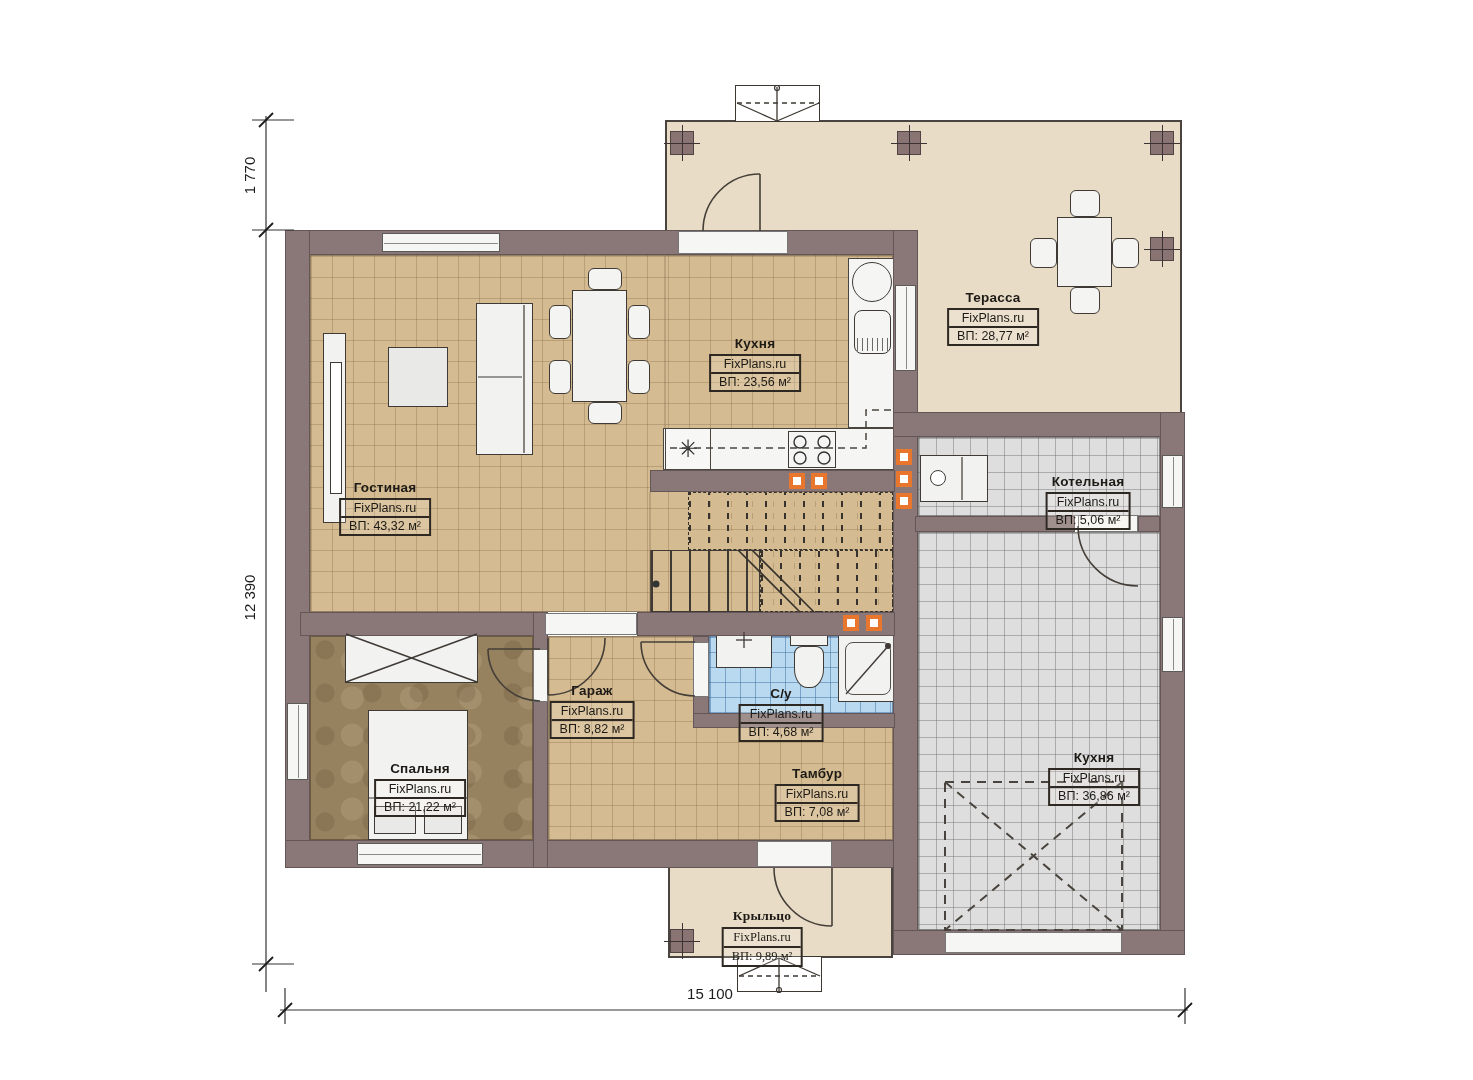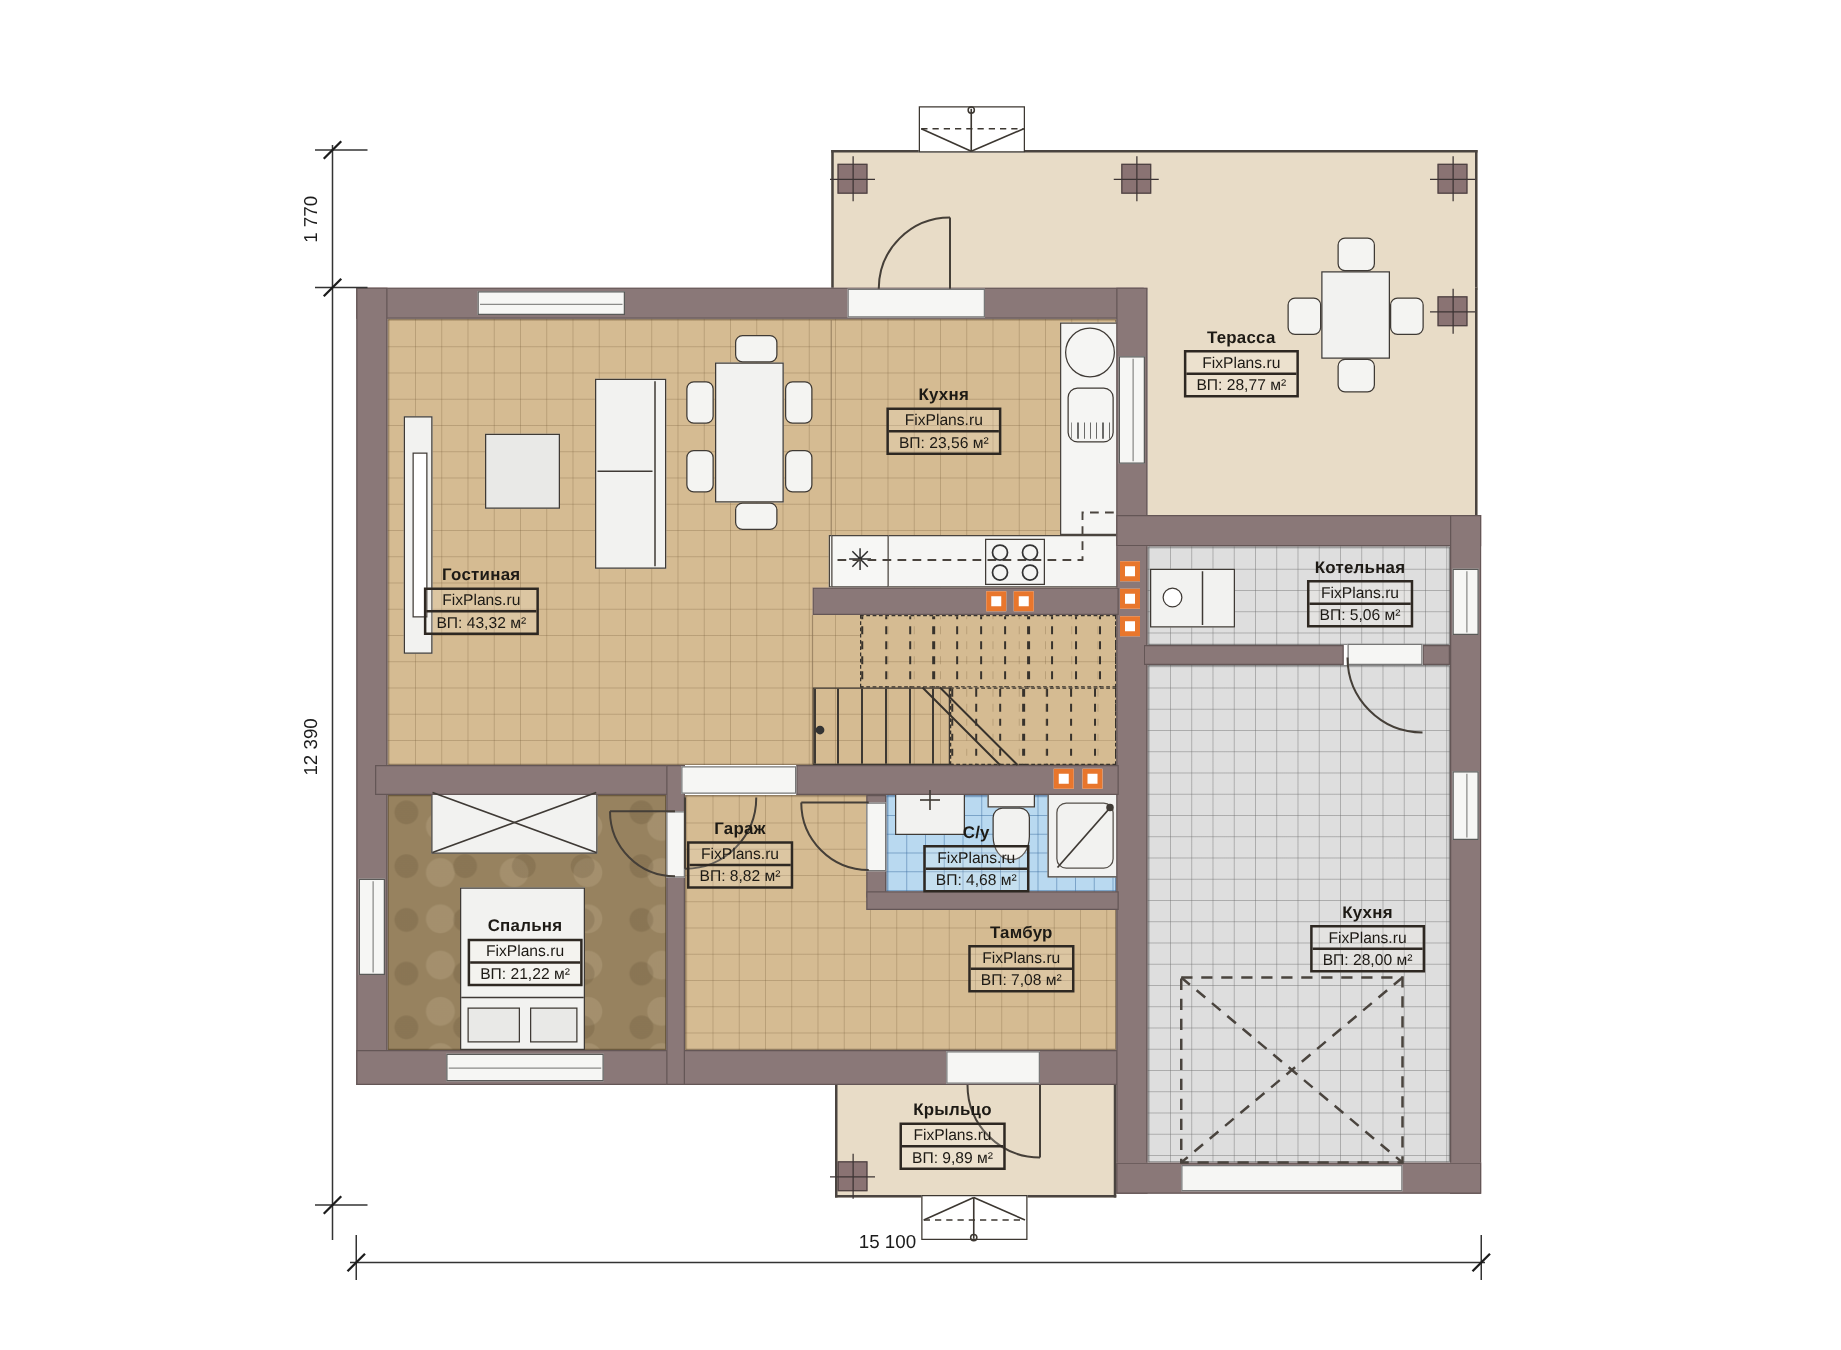--- a/index.html
+++ b/index.html
@@ -61,21 +61,21 @@
     z-index:6;
     background-image:
       repeating-linear-gradient(0deg, #d5bb92 0 6px, transparent 6px 12px),
       repeating-linear-gradient(90deg, #37322c 0 1.8px, transparent 1.8px 19px);
     border:1.5px dashed #37322c;
   }
   .vent { width:16px; height:16px; border:4px solid #e8762c; background:#fff; z-index:14; }
   .post { width:24px; height:24px; background:#8a7373; border:1.5px solid #4f4343; z-index:14; overflow:visible; }
   .post::before { content:""; position:absolute; left:50%; top:-7px; bottom:-7px; border-left:1.2px solid #3c3434; }
   .post::after  { content:""; position:absolute; top:50%; left:-7px; right:-7px; border-top:1.2px solid #3c3434; }
-  .rlabel { position:absolute; transform:translateX(-50%); text-align:center; z-index:30; color:#1d1a15; }
+  .rlabel { position:absolute; transform:translateX(-50%); text-align:center; z-index:30; color:#1d1a15;margin-top:28px; }
   .rname { font-weight:bold; font-size:13.5px; letter-spacing:.2px; margin-bottom:3px; white-space:nowrap; }
   .rbox { display:inline-block; border:2px solid #2e2822; background:rgba(253,249,241,.18); }
   .rbox .row { padding:1px 8px; font-size:12.5px; white-space:nowrap; }
   .rbox .row:first-child { border-bottom:2px solid #2e2822; }
   .dim { position:absolute; font-size:15px; color:#1c1c1c; text-align:center; z-index:30; }
   .dim.vert { transform:rotate(-90deg); }
   svg.overlay { position:absolute; left:0; top:0; z-index:20; pointer-events:none; }
   .star-glyph { font-size:24px; color:#2b2b2b; line-height:1; }
 </style>
 </head>
@@ -307,21 +307,21 @@
     <div class="rname">Котельная</div>
     <div class="rbox">
       <div class="row">FixPlans.ru</div>
       <div class="row">ВП: 5,06 м²</div>
     </div>
   </div>
   <div class="rlabel" style="left:1094px;top:722px;">
     <div class="rname">Кухня</div>
     <div class="rbox">
       <div class="row">FixPlans.ru</div>
-      <div class="row">ВП: 28,00 м²</div>
+      <div class="row">ВП: 36,86 м²</div>
     </div>
   </div>
   <div class="rlabel" style="left:592px;top:655px;">
     <div class="rname">Гараж</div>
     <div class="rbox">
       <div class="row">FixPlans.ru</div>
       <div class="row">ВП: 8,82 м²</div>
     </div>
   </div>
   <div class="rlabel" style="left:781px;top:658px;">
@@ -338,21 +338,21 @@
       <div class="row">ВП: 21,22 м²</div>
     </div>
   </div>
   <div class="rlabel" style="left:817px;top:738px;">
     <div class="rname">Тамбур</div>
     <div class="rbox">
       <div class="row">FixPlans.ru</div>
       <div class="row">ВП: 7,08 м²</div>
     </div>
   </div>
-  <div class="rlabel" style="left:762px;top:880px;">
+  <div class="rlabel" style="left:762px;top:880px;font-family:Liberation Serif, serif;">
     <div class="rname">Крыльцо</div>
     <div class="rbox">
       <div class="row">FixPlans.ru</div>
       <div class="row">ВП: 9,89 м²</div>
     </div>
   </div>
 
   <div class="dim vert" style="left:214px;top:167px;width:70px;">1 770</div>
   <div class="dim vert" style="left:209px;top:589px;width:80px;">12 390</div>
   <div class="dim" style="left:650px;top:985px;width:120px;">15 100</div>

